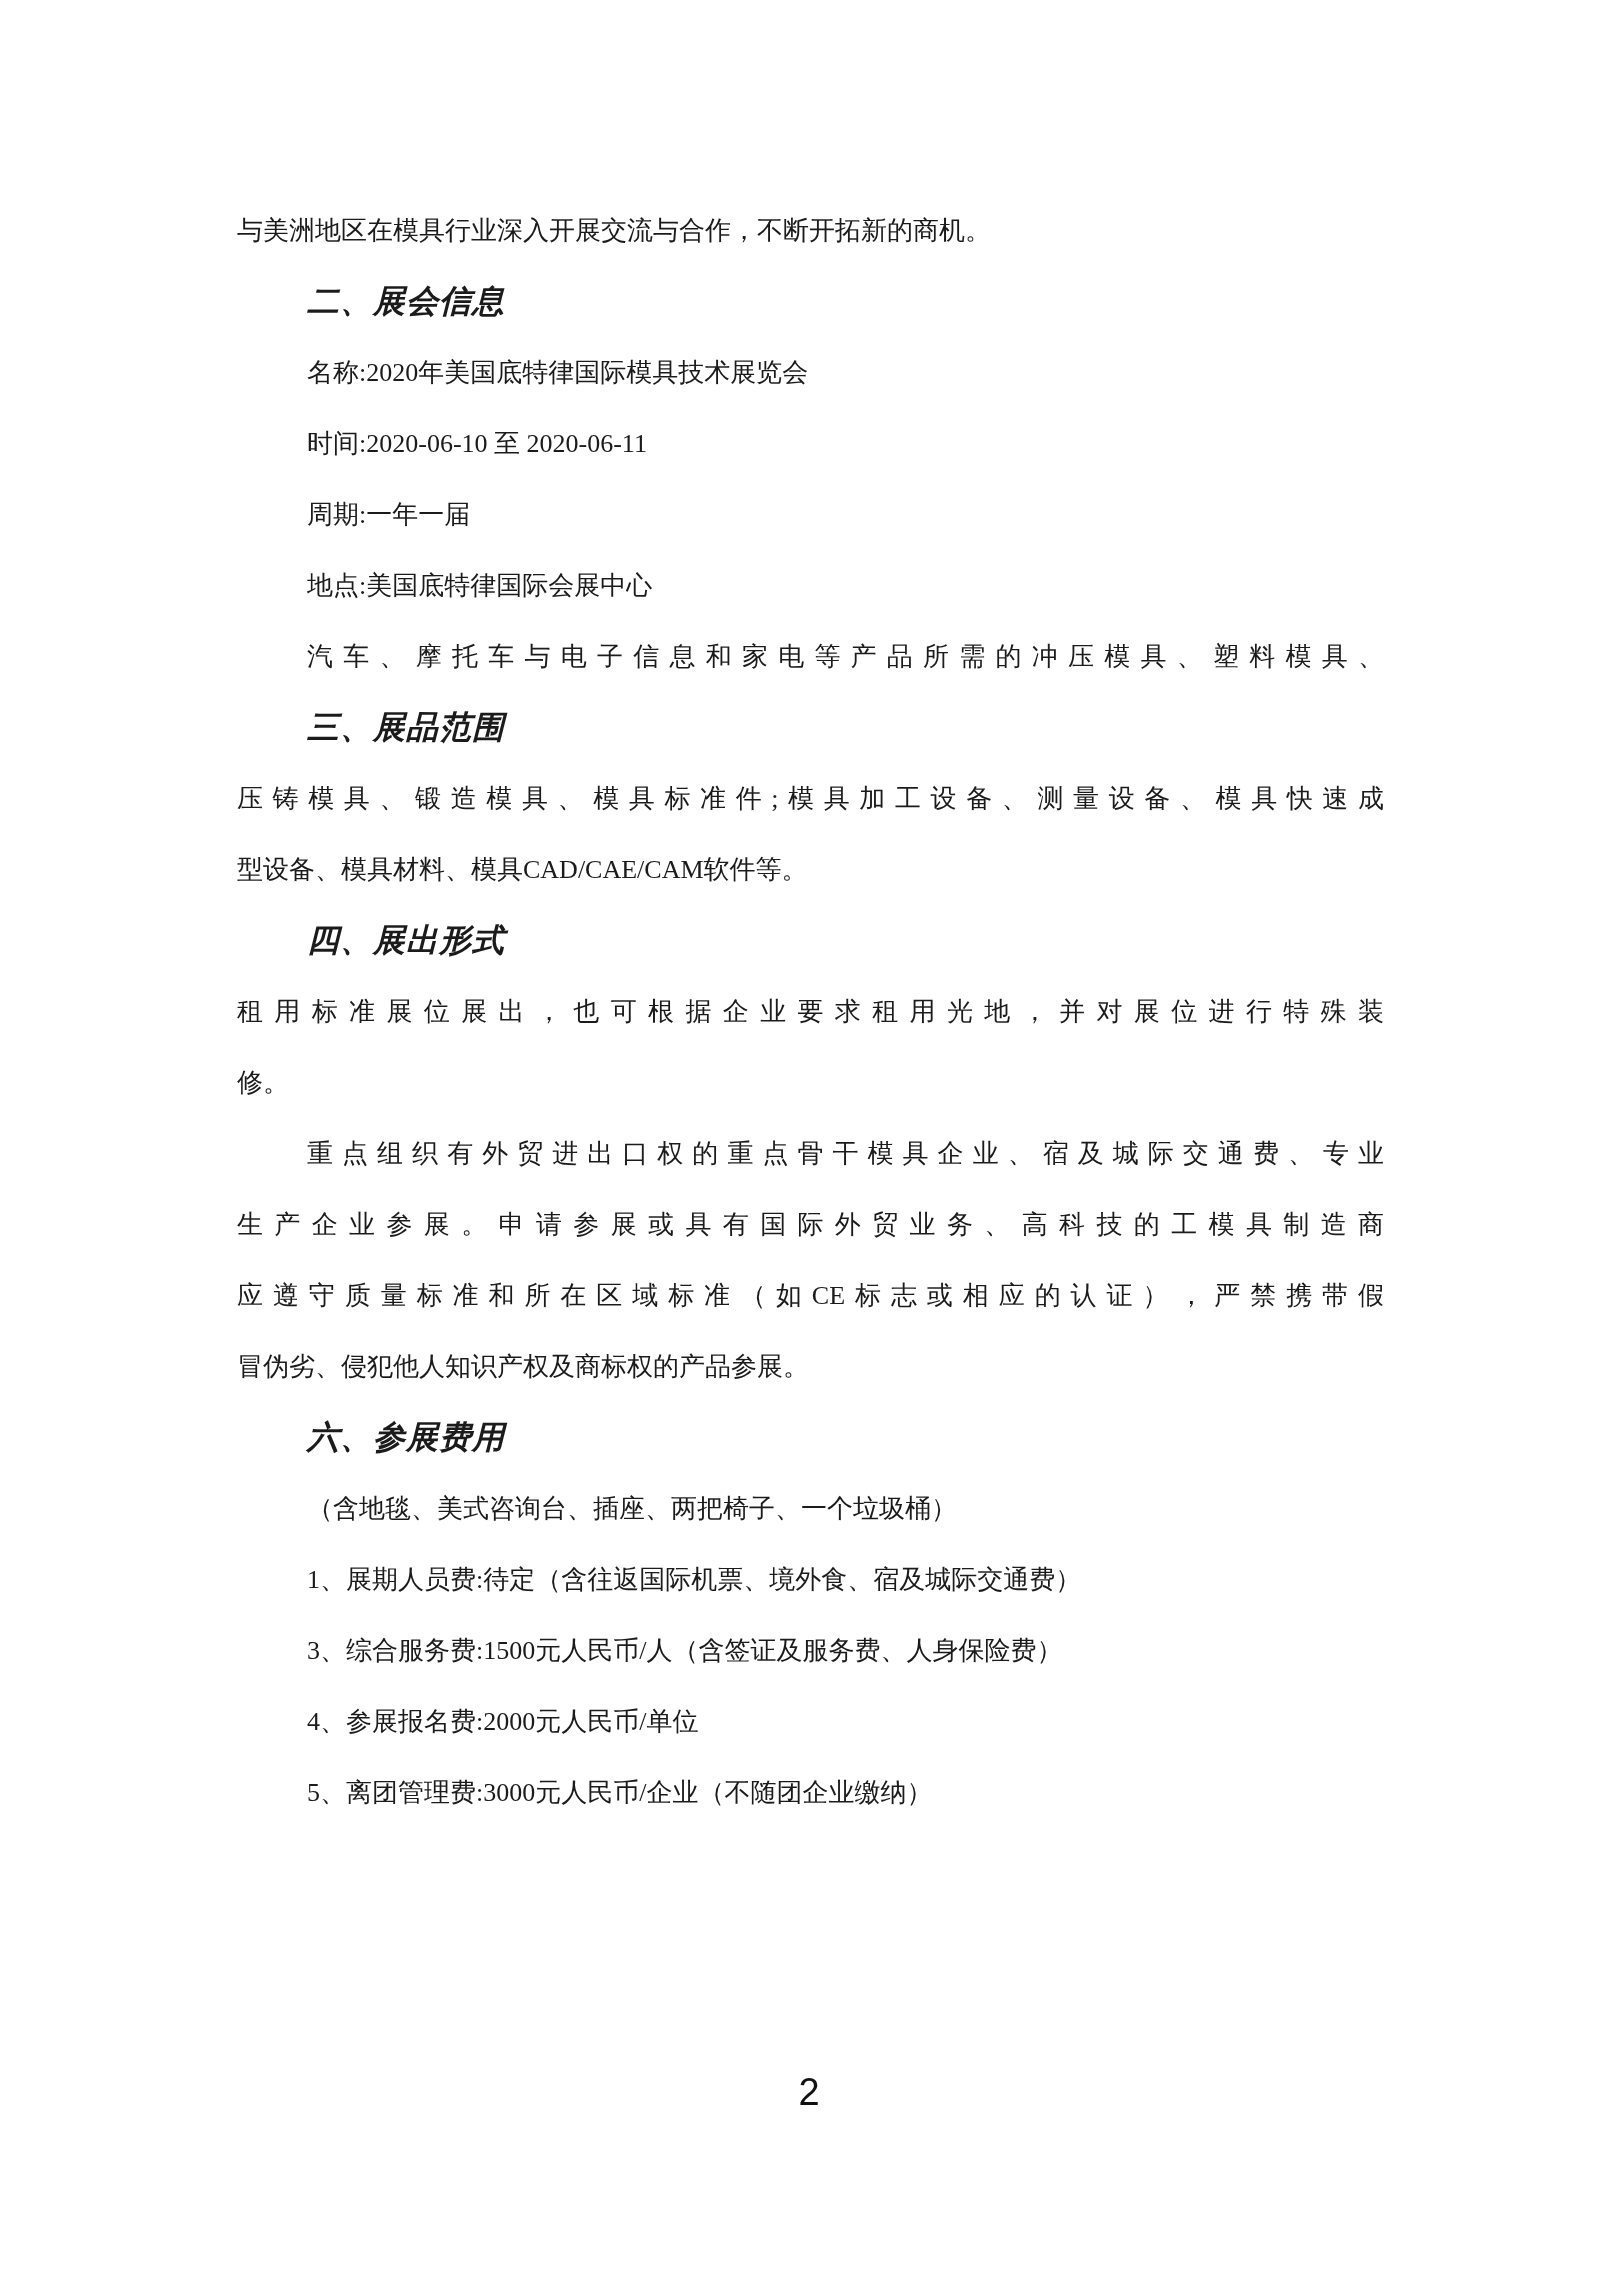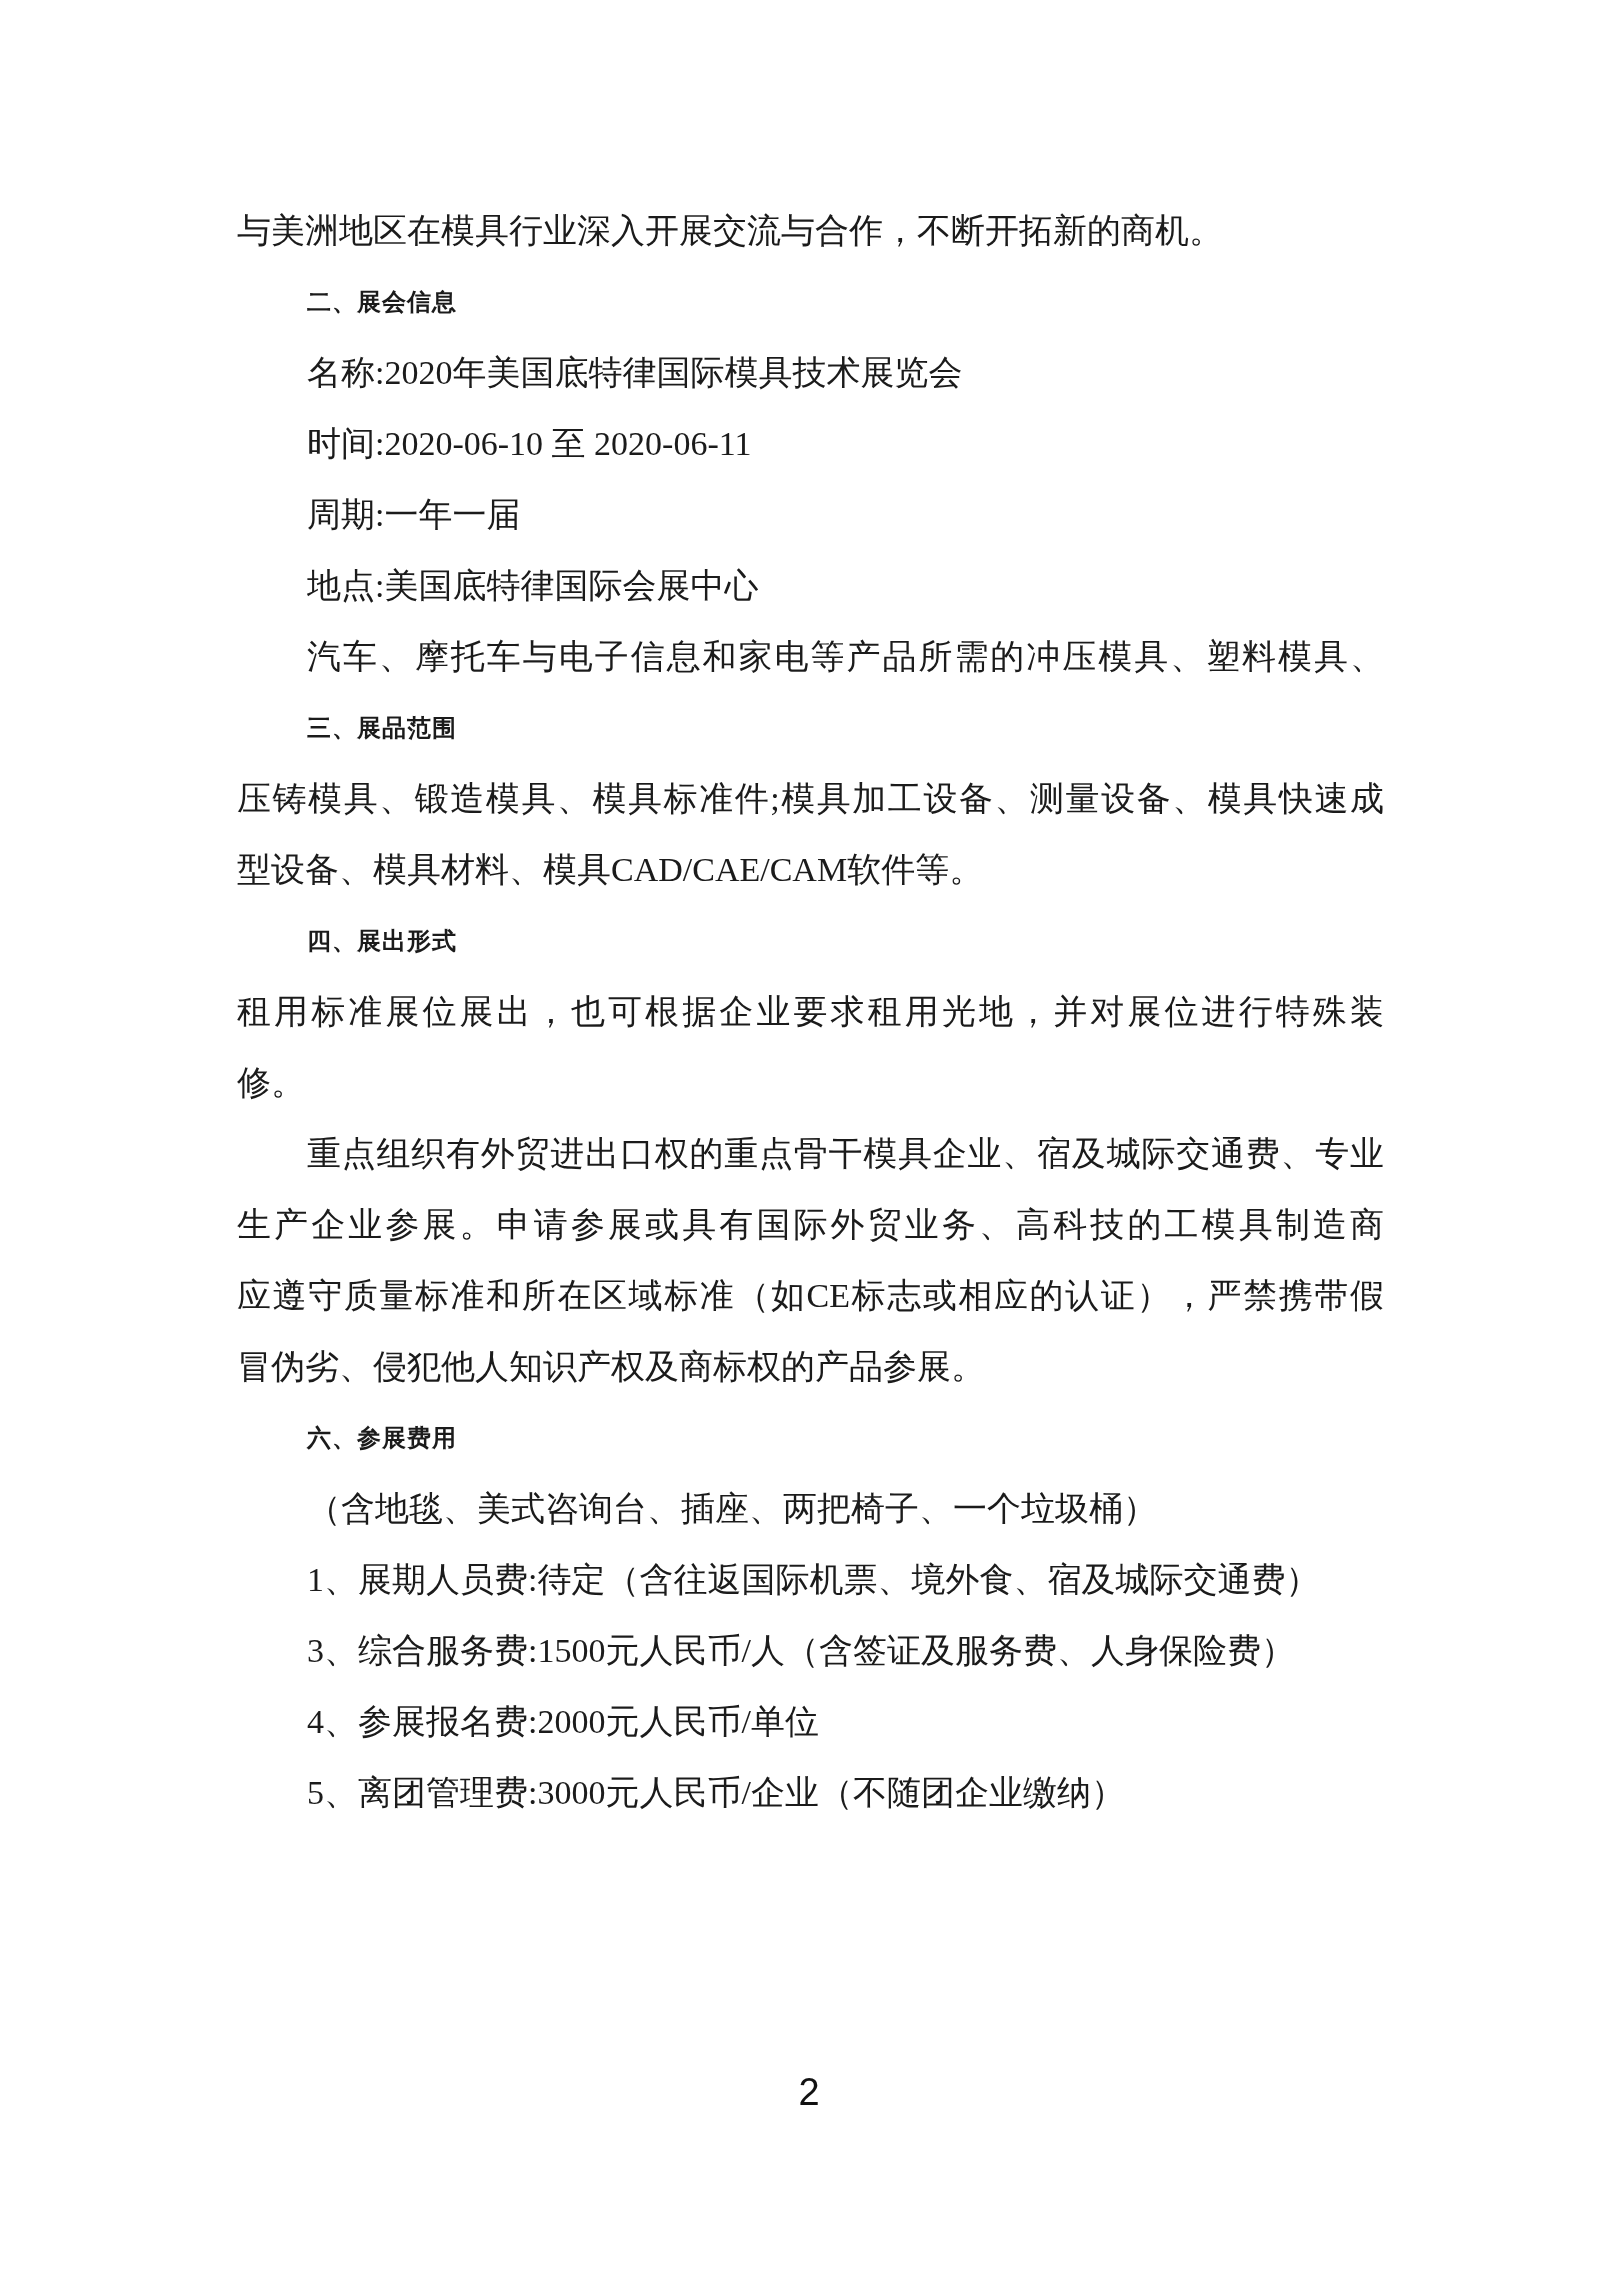--- a/index.html
+++ b/index.html
@@ -17,37 +17,38 @@
     color: #1b1b1b;
   }
   .content {
     position: absolute;
     left: 237px;
     top: 195px;
     width: 1147px;
   }
   .line {
     font-family: "Liberation Serif", "DejaVu Serif", serif;
-    font-size: 34px;
+    font-size: 26px;
     height: 71px;
     line-height: 71px;
     color: #1b1b1b;
   }
   .indent {
     text-indent: 70px;
   }
   .stretch {
     text-align: justify;
     text-align-last: justify;
   }
   .heading {
     font-family: "Liberation Sans", "DejaVu Sans", sans-serif;
     font-weight: 700;
-    font-size: 24px;
+    font-size: 32px;
     letter-spacing: 1px;
+    font-style: italic;
   }
   .page-number {
     position: absolute;
     top: 2073px;
     left: 0;
     width: 100%;
     text-align: center;
     font-family: "Liberation Sans", "DejaVu Sans", sans-serif;
     font-size: 38px;
     line-height: 1;

